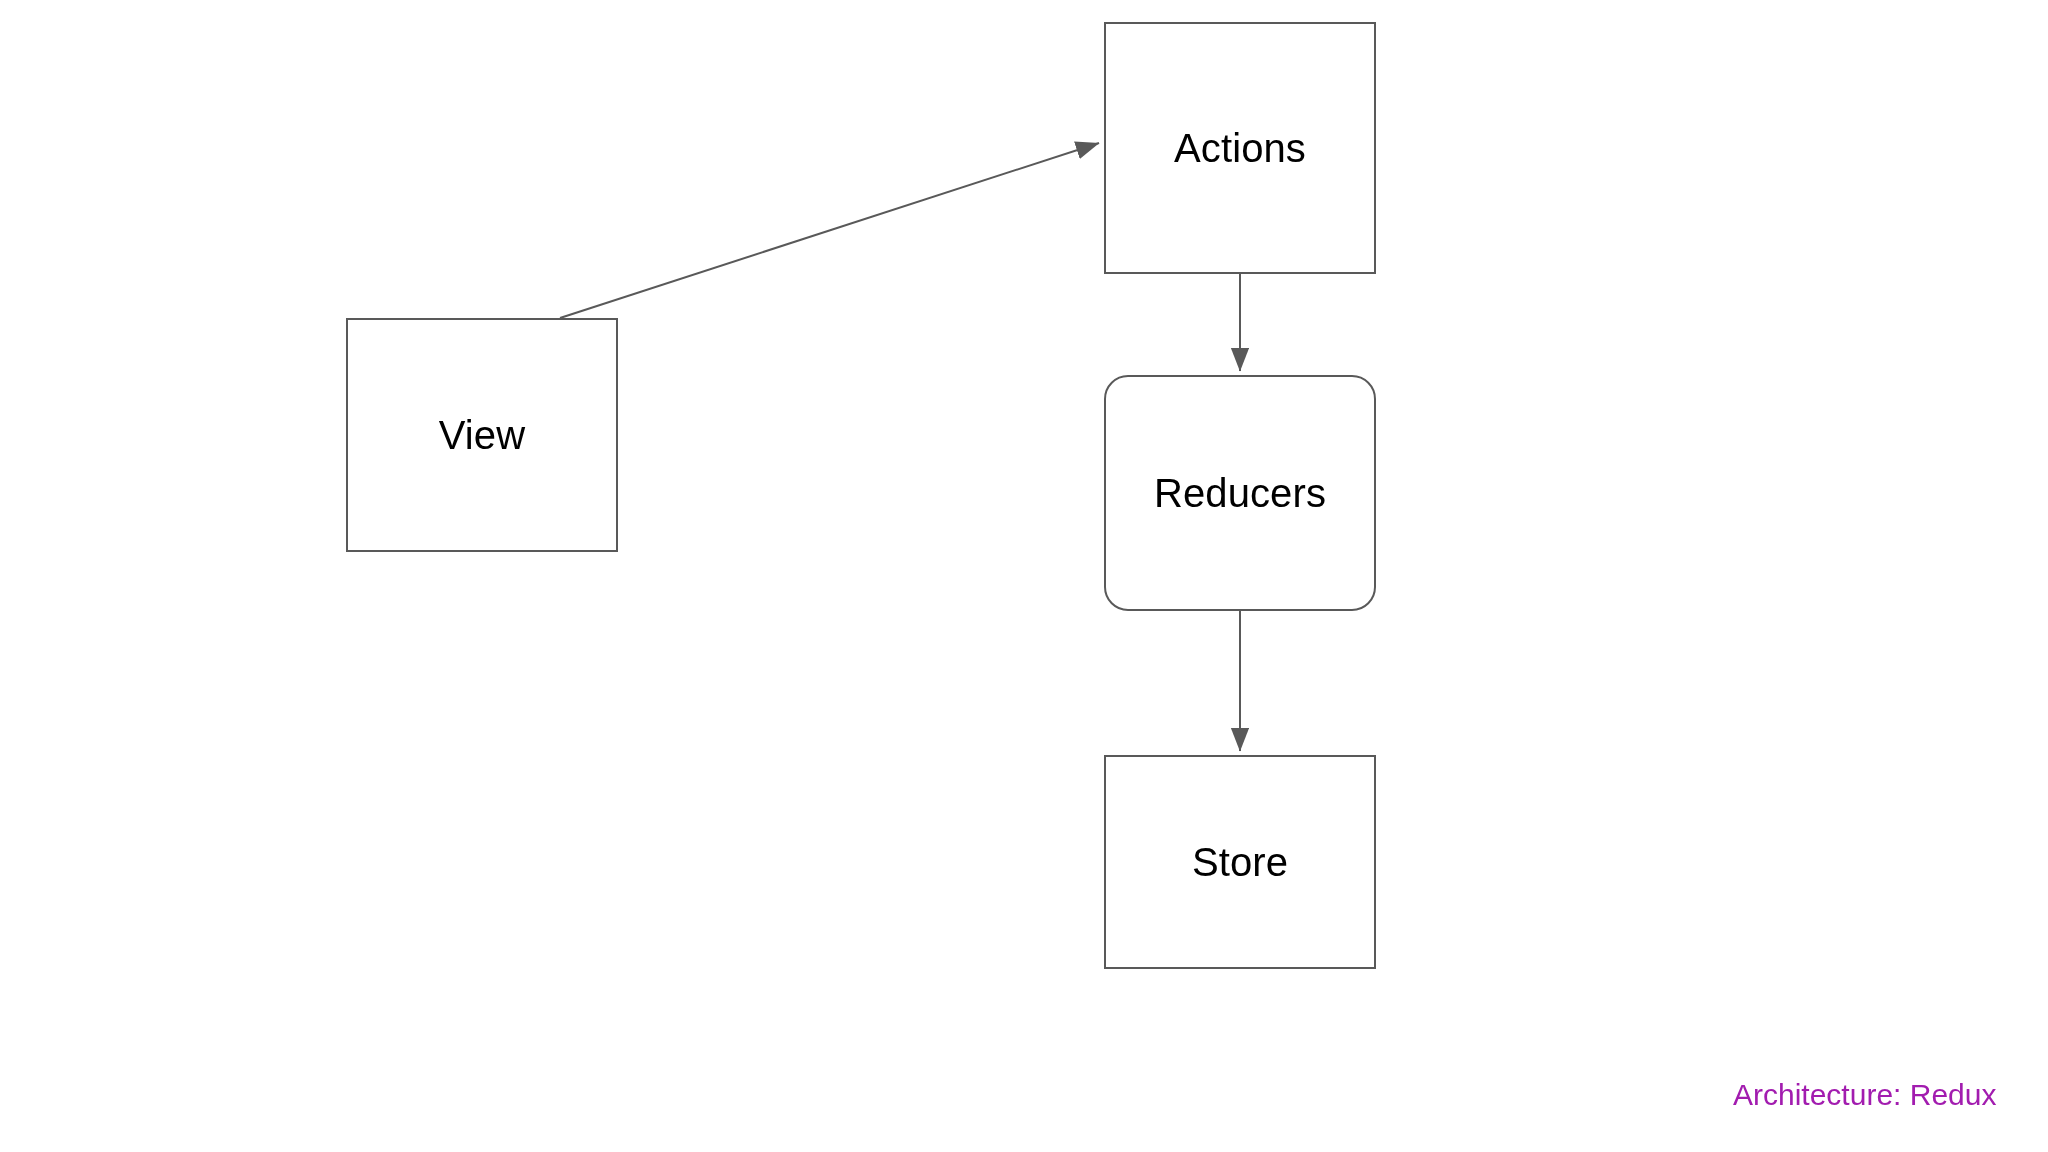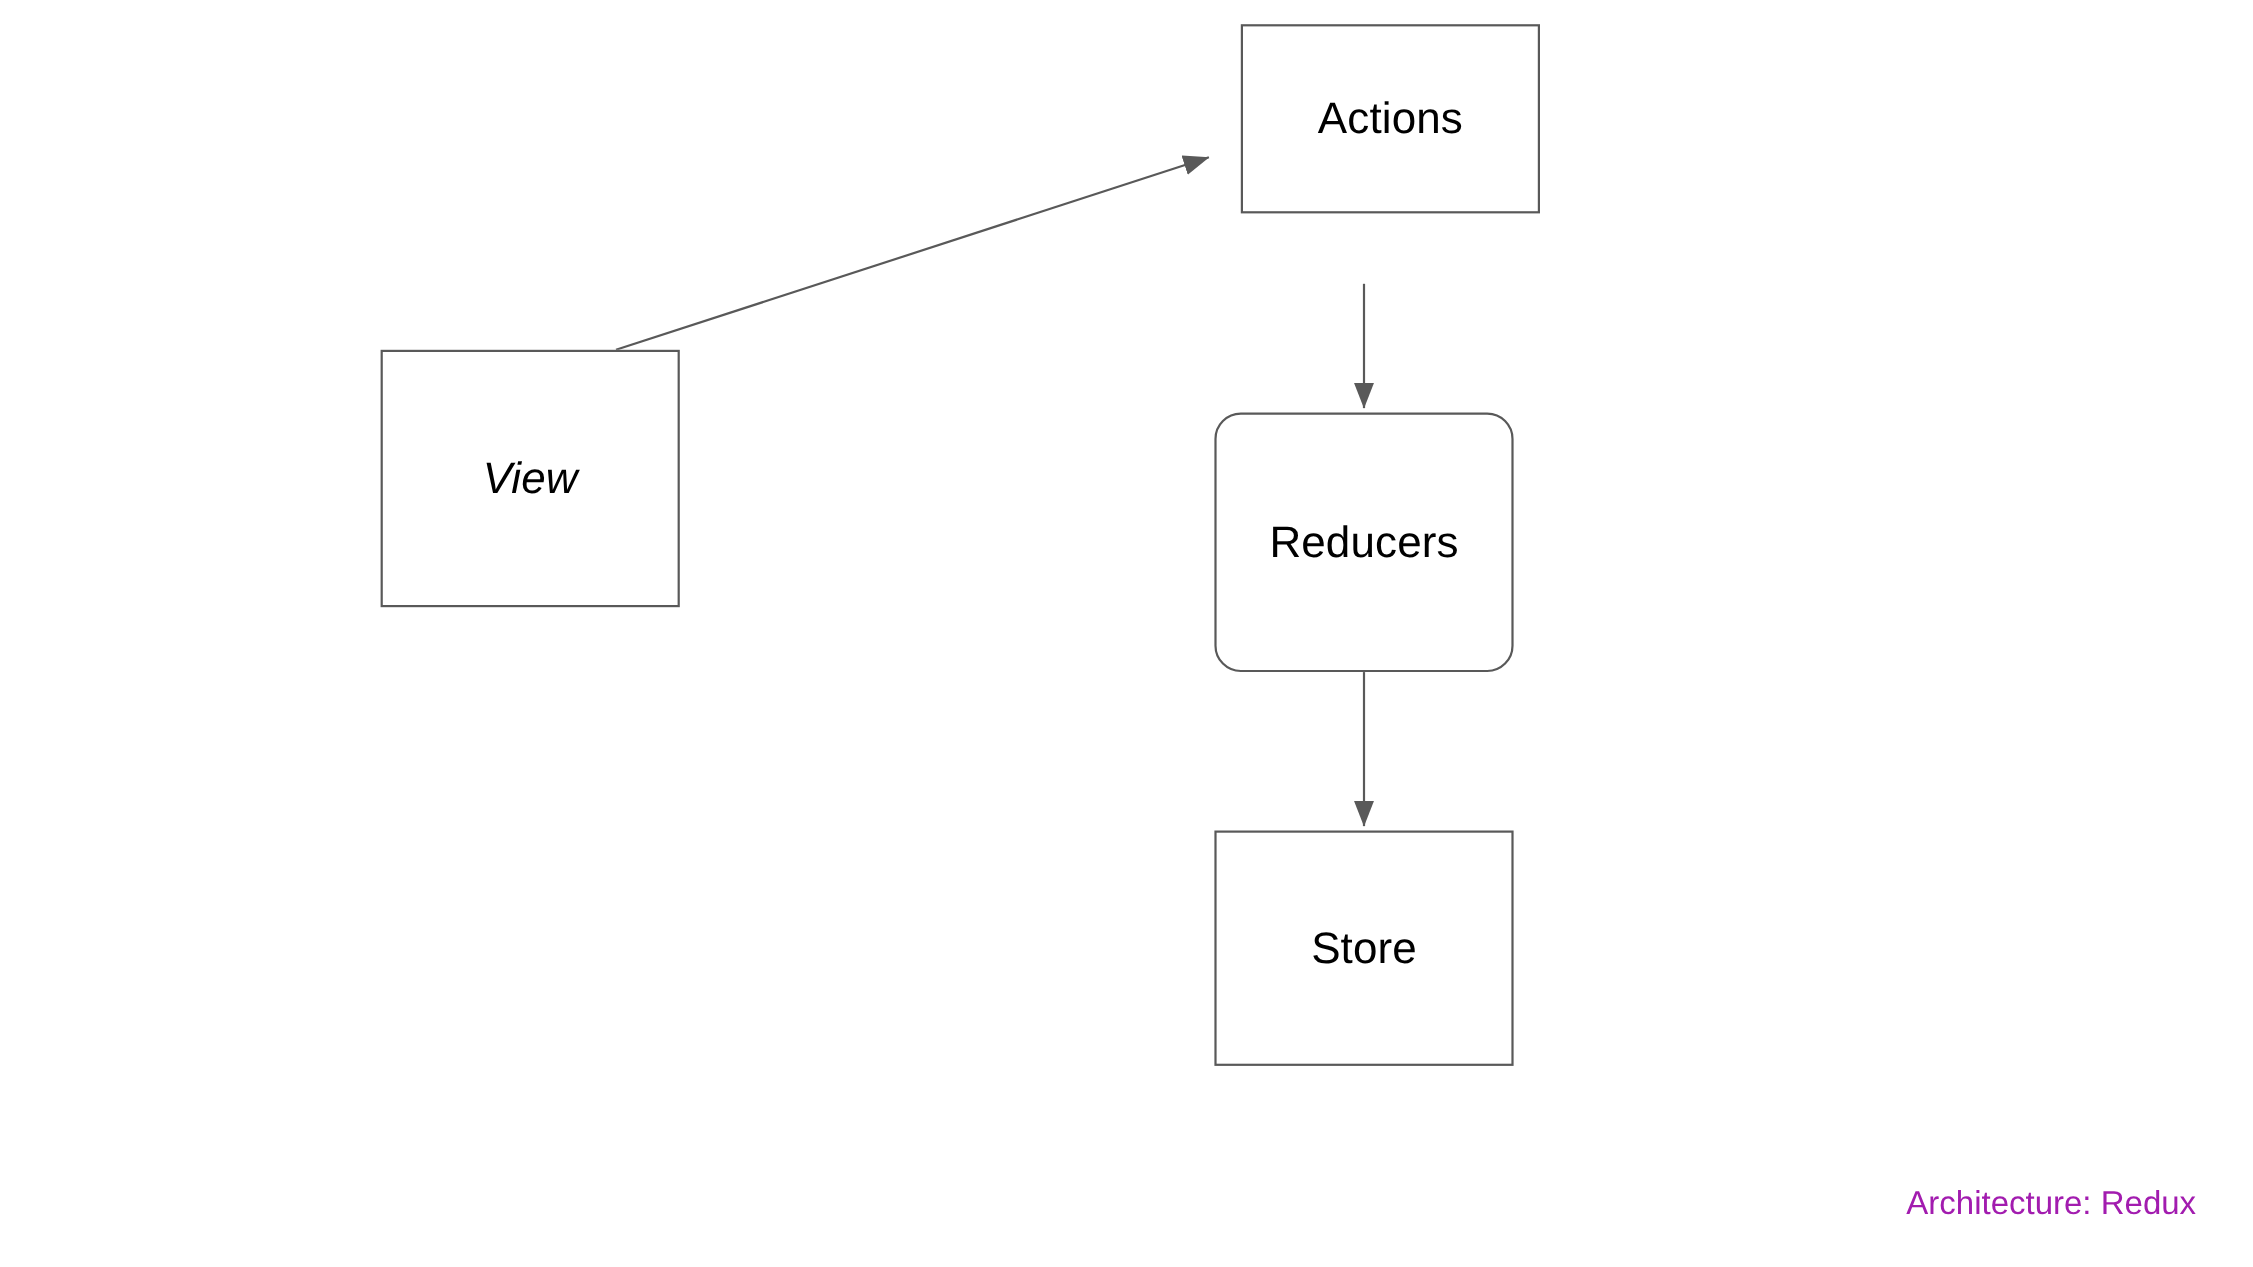--- a/index.html
+++ b/index.html
@@ -47,22 +47,22 @@
   .node-label {
     font-family: "Liberation Sans", sans-serif;
     font-size: 40px;
     line-height: 1;
     color: #000000;
     letter-spacing: 0.1px;
     white-space: nowrap;
     user-select: none;
   }
 
-  #node-actions   { left: 1104px; top: 22px;  width: 272px; height: 172px; margin-left: 24px; }
-  #node-view      { left: 346px;  top: 318px; width: 272px; height: 234px; font-style: italic; }
+  #node-actions   { left: 1104px; top: 22px;  width: 272px; height: 252px; }
+  #node-view      { left: 346px;  top: 318px; width: 272px; height: 234px; }
   #node-reducers  { left: 1104px; top: 375px; width: 272px; height: 236px; border-radius: 24px; }
   #node-store     { left: 1104px; top: 755px; width: 272px; height: 214px; }
 
   #diagram-caption {
     position: absolute;
     z-index: 3;
     left: 1733px;
     top: 1078px;
     font-family: "Liberation Sans", sans-serif;
     font-size: 30px;

